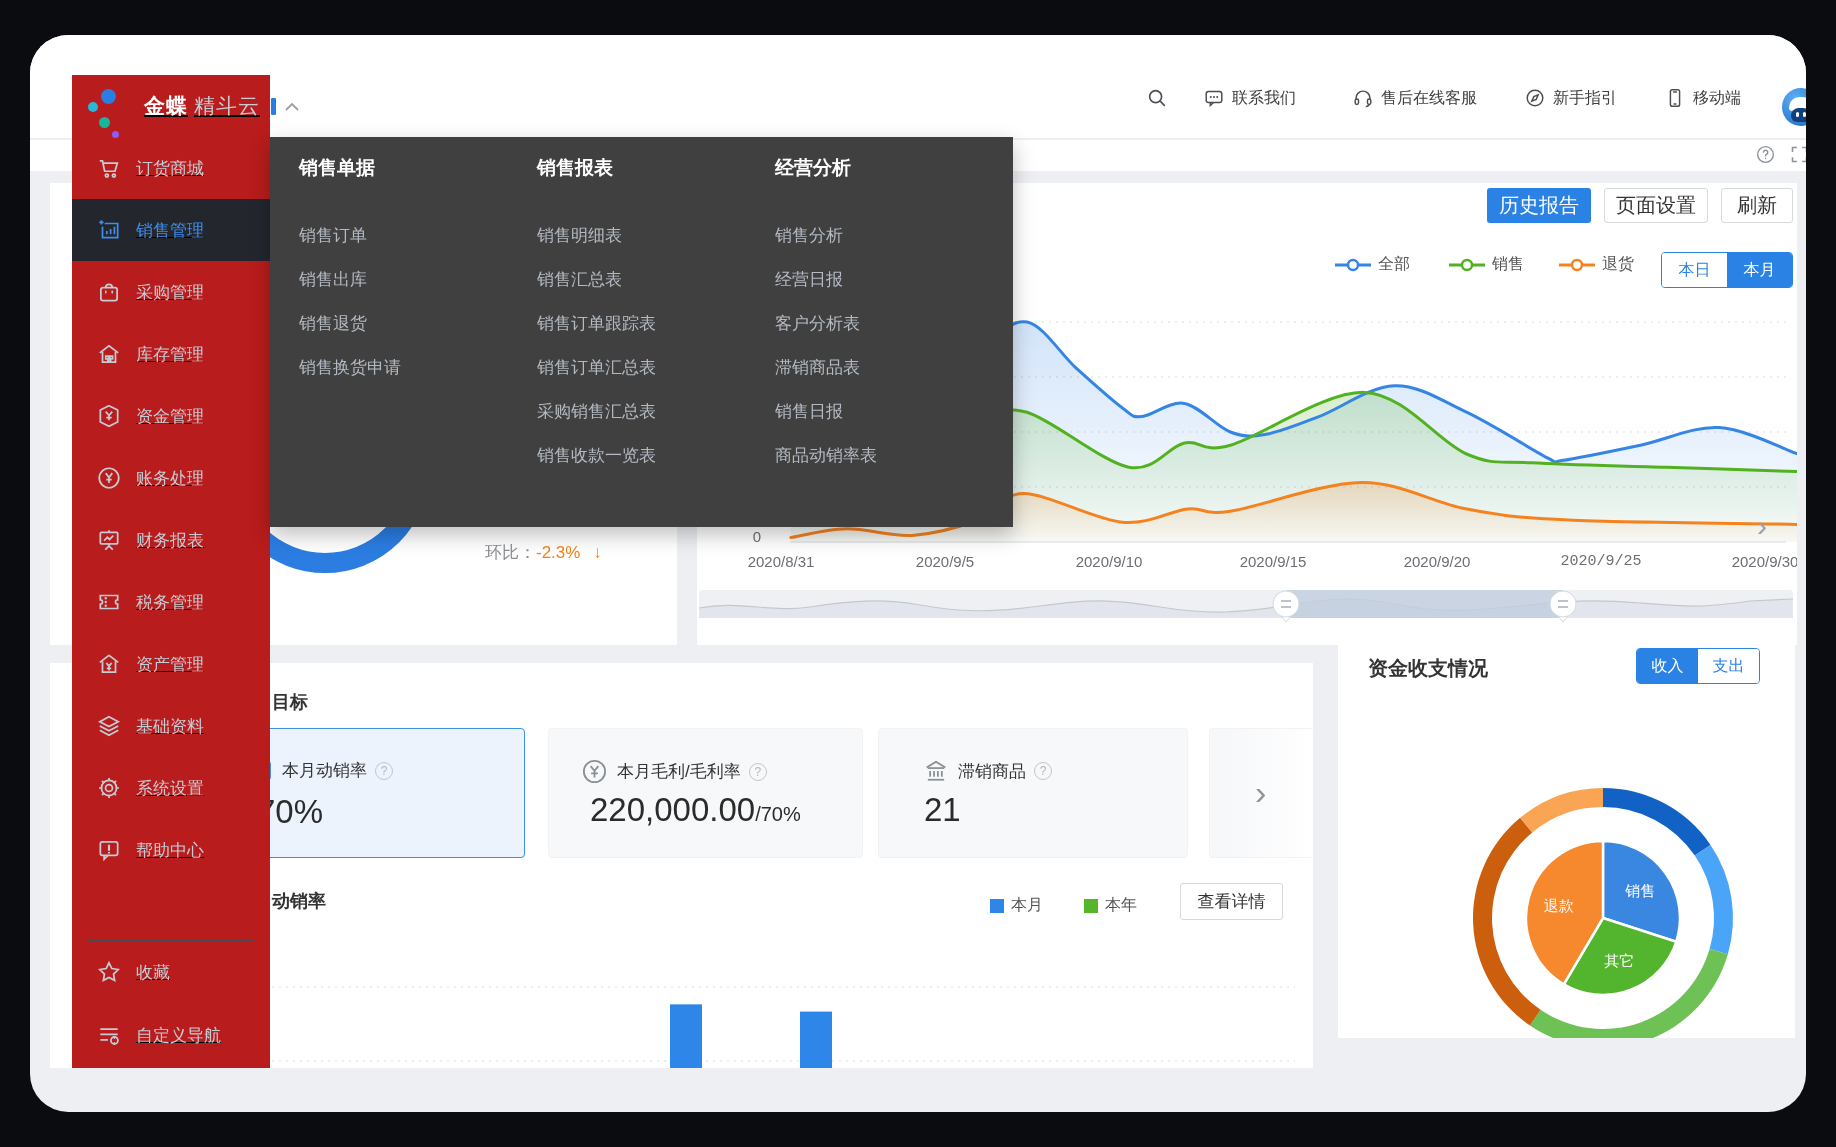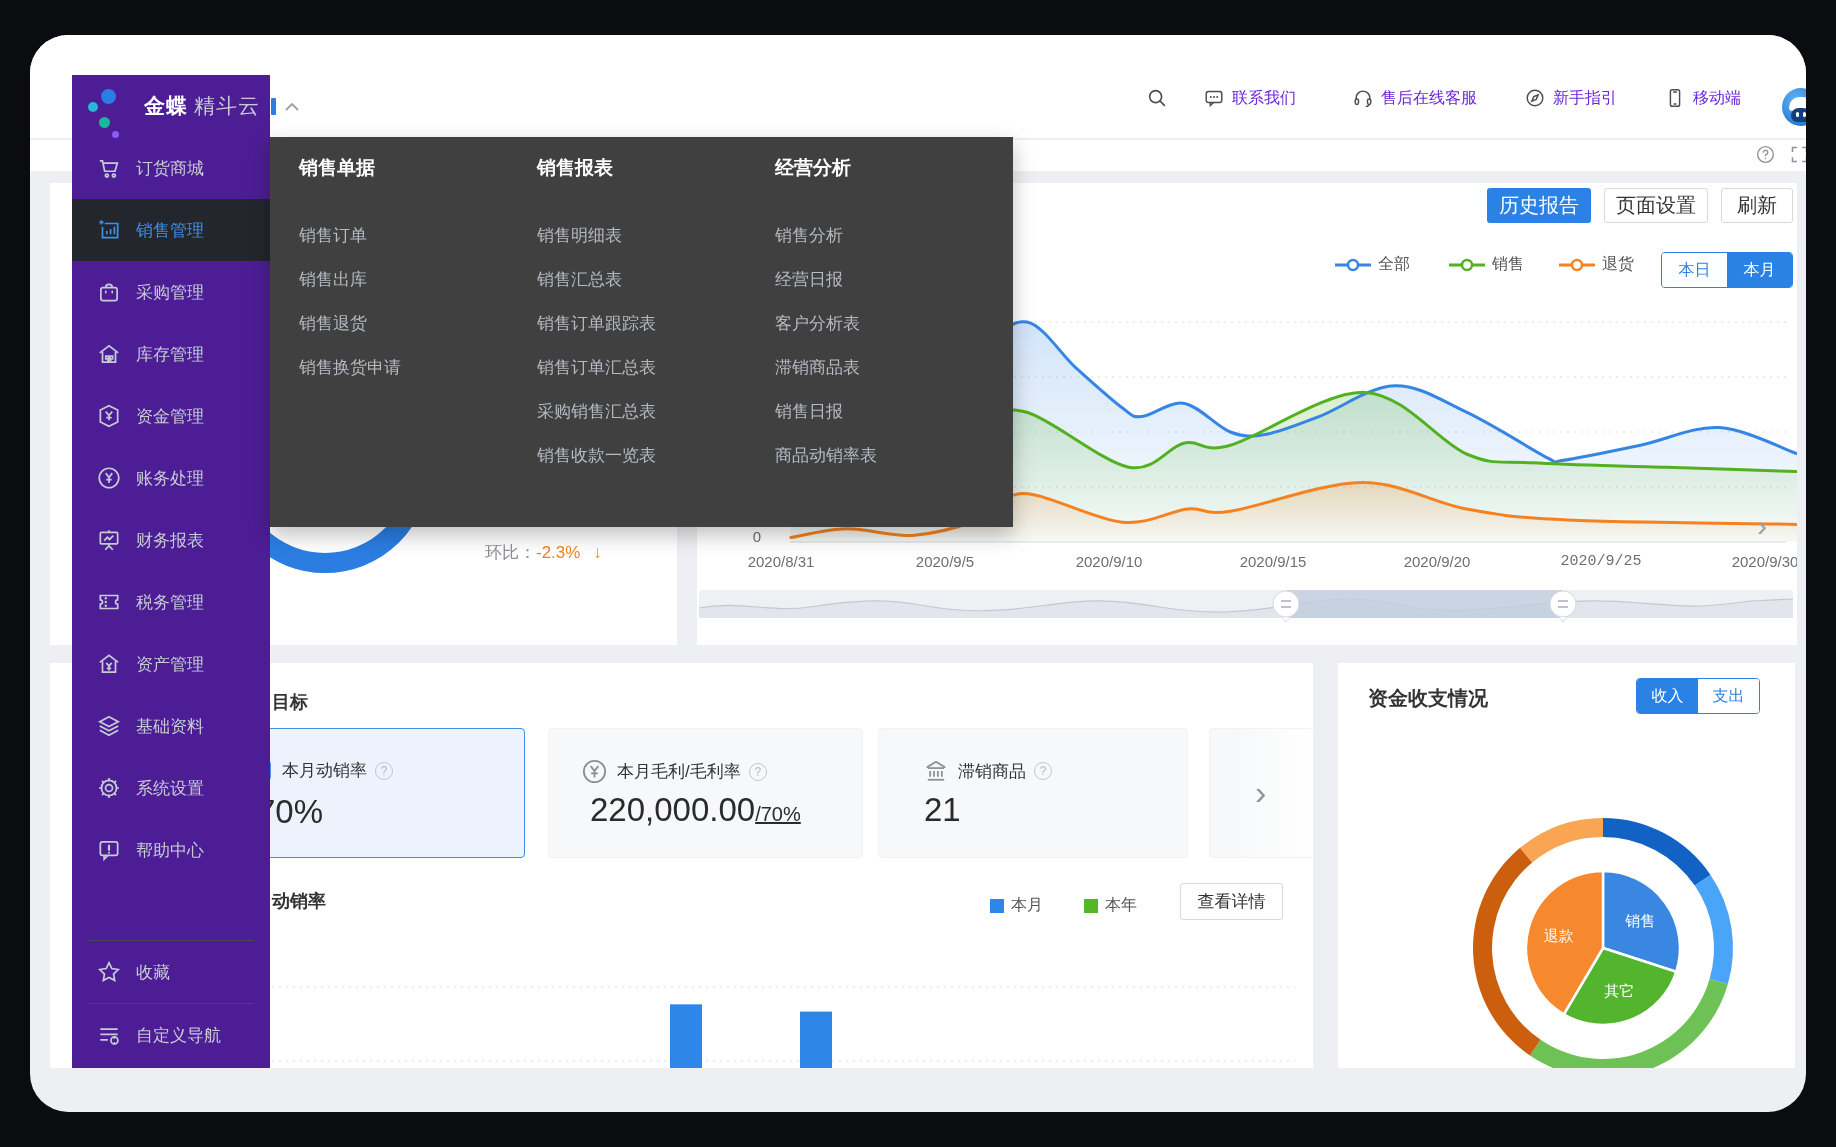--- a/index.html
+++ b/index.html
@@ -6,38 +6,38 @@
   html,body { width:1836px; height:1147px; overflow:hidden; background:#0a0c10;
     font-family:"Liberation Sans","DejaVu Sans",sans-serif; }
   .abs { position:absolute; }
   
   #window { position:absolute; left:30px; top:35px; width:1776px; height:1077px;
     background:#edeff2; border-radius:38px; overflow:hidden; }
   
   #header { position:absolute; left:0; top:0; width:1776px; height:104px; background:#fff;
     border-bottom:1px solid #ebedf0; z-index:2; }
   #toolbar { position:absolute; left:0; top:105px; width:1776px; height:31px; background:#fff; z-index:2; }
-  .navgroup { position:absolute; display:flex; align-items:center; gap:7px; color:#6d28d9;
+  .navgroup { position:absolute; display:flex; align-items:center; gap:7px; color:#404040;
     font-size:16px; cursor:pointer; }
   .navgroup svg { stroke:#4a4e54; }
   #tab-peek { position:absolute; left:241px; top:63px; width:5px; height:17px; background:#2a7de2;
     border-radius:1px; z-index:1; }
   #tab-caret { position:absolute; left:254px; top:66px; z-index:1; }
   #avatar { position:absolute; left:1752px; top:53px; width:38px; height:38px; border-radius:50%;
     background:radial-gradient(circle at 35% 30%, #5db0f5, #1565c0); overflow:hidden; }
   #avatar .hat { position:absolute; left:7px; top:9px; width:24px; height:14px; background:#fff; border-radius:12px 12px 4px 4px; }
   #avatar .face { position:absolute; left:9px; top:20px; width:20px; height:14px; background:#123e7c; border-radius:10px 10px 8px 8px; }
   #avatar .eye { position:absolute; top:24px; width:3px; height:5px; background:#fff; border-radius:2px; }
   .tool-ico { position:absolute; color:#8f9499; cursor:pointer; }
   
   .panel { position:absolute; background:#fff; z-index:1; overflow:hidden; }
   #p-tl { left:20px; top:148px; width:627px; height:462px; }
   #p-tr { left:667px; top:148px; width:1100px; height:462px; }
   #p-bl { left:20px; top:628px; width:1263px; height:405px; }
-  #p-br { left:1308px; top:628px; width:457px; height:405px; }
+  #p-br { left:1308px; top:598px; width:457px; height:405px; }
   
   .btn { position:absolute; height:35px; border-radius:3px; font-size:20px; display:flex;
     align-items:center; justify-content:center; cursor:pointer; }
   .btn.primary { background:#2a82e4; color:#fff; }
   .btn.ghost { background:#fff; color:#333; border:1px solid #d9d9d9; }
   .legend-item { position:absolute; display:flex; align-items:center; gap:7px; font-size:16px; color:#555; }
   .seg { position:absolute; display:flex; border:1px solid #2a82e4; border-radius:4px; overflow:hidden; cursor:pointer; }
   .seg span { display:flex; align-items:center; justify-content:center; font-size:16px; }
   .seg .on { background:#2a82e4; color:#fff; }
   .seg .off { background:#fff; color:#2a82e4; }
@@ -45,28 +45,28 @@
   #y-zero { position:absolute; left:40px; top:345px; width:24px; text-align:right; font-size:15px; color:#6b6f75; }
   #mom-row { position:absolute; left:435px; top:358px; font-size:17px; color:#8a8e94; }
   #mom-row b { color:#f08519; font-weight:normal; }
   .chev-right { position:absolute; color:#9ba1a8; font-size:30px; font-weight:200; }
   
   .sec-head { position:absolute; font-size:18px; font-weight:600; color:#333; }
   .card { position:absolute; height:130px; border-radius:4px; background:#f7f8fa; border:1px solid #f1f2f4; }
   .card.hl { background:#edf3fd; border:1px solid #3f8ee9; }
   .card .lab { position:absolute; top:28px; font-size:17px; color:#333; display:flex; align-items:center; gap:8px; }
   .card .val { position:absolute; font-size:33px; color:#2b2b2b; }
-  .card .val small { font-size:20px; color:#2b2b2b;text-decoration:underline; }
+  .card .val small { font-size:20px; color:#2b2b2b; }
   .qmark { width:18px; height:18px; border:1px solid #c2c6cb; border-radius:50%; color:#b2b7bd;
     font-size:12px; display:inline-flex; align-items:center; justify-content:center; }
   #card-fade { background:linear-gradient(to right,#f7f8fa 20%,#ffffff); border:1px solid #f1f2f4; border-right:none; }
   
   .sq { width:14px; height:14px; display:inline-block; }
   
-  #sidebar { position:absolute; left:42px; top:40px; width:198px; height:993px; background:#4c1d95; z-index:40; }
+  #sidebar { position:absolute; left:42px; top:40px; width:198px; height:993px; background:#b91c1c; z-index:40;text-decoration:underline; }
   #logo { height:62px; display:flex; align-items:center; padding-left:16px; position:relative; }
   .dot { position:absolute; border-radius:50%; }
   #logo-text { margin-left:56px; font-size:21px; color:#fff; letter-spacing:1px; }
   #logo-text .light { color:#c7ccd3; font-weight:300; margin-left:6px; }
   .side-item { height:62px; display:flex; align-items:center; padding-left:24px; color:#c6ccd4;
     font-size:17px; cursor:pointer; }
   .side-item svg { stroke:#c6ccd4; }
   .side-item .slabel { margin-left:14px; }
   .side-item.active { background:#23262d; color:#3f8ee9; }
   .side-item.active svg { stroke:#3f8ee9; }

